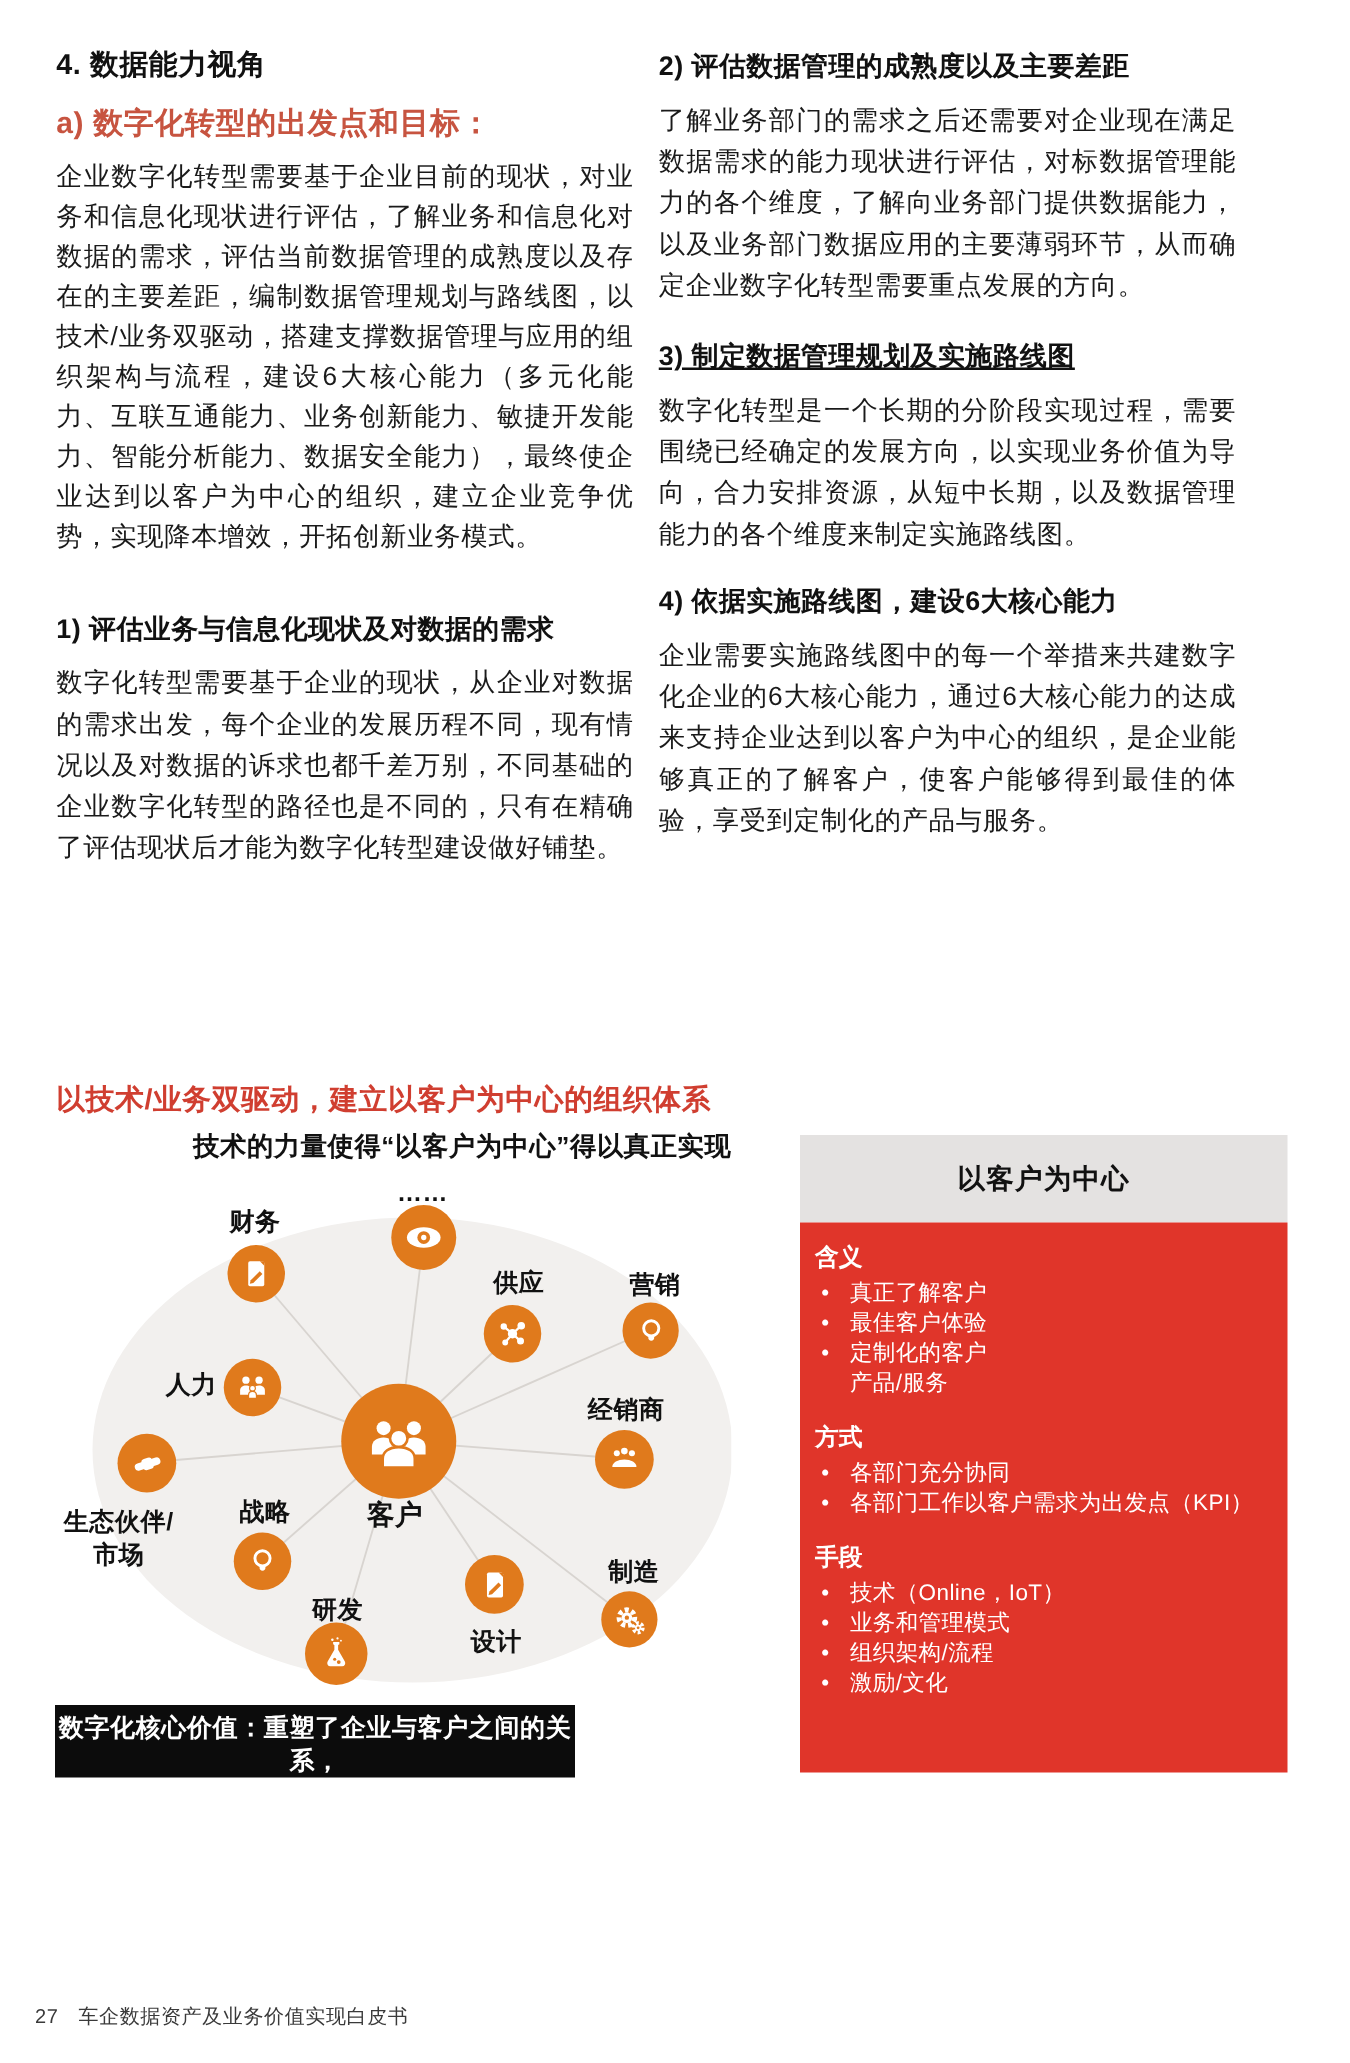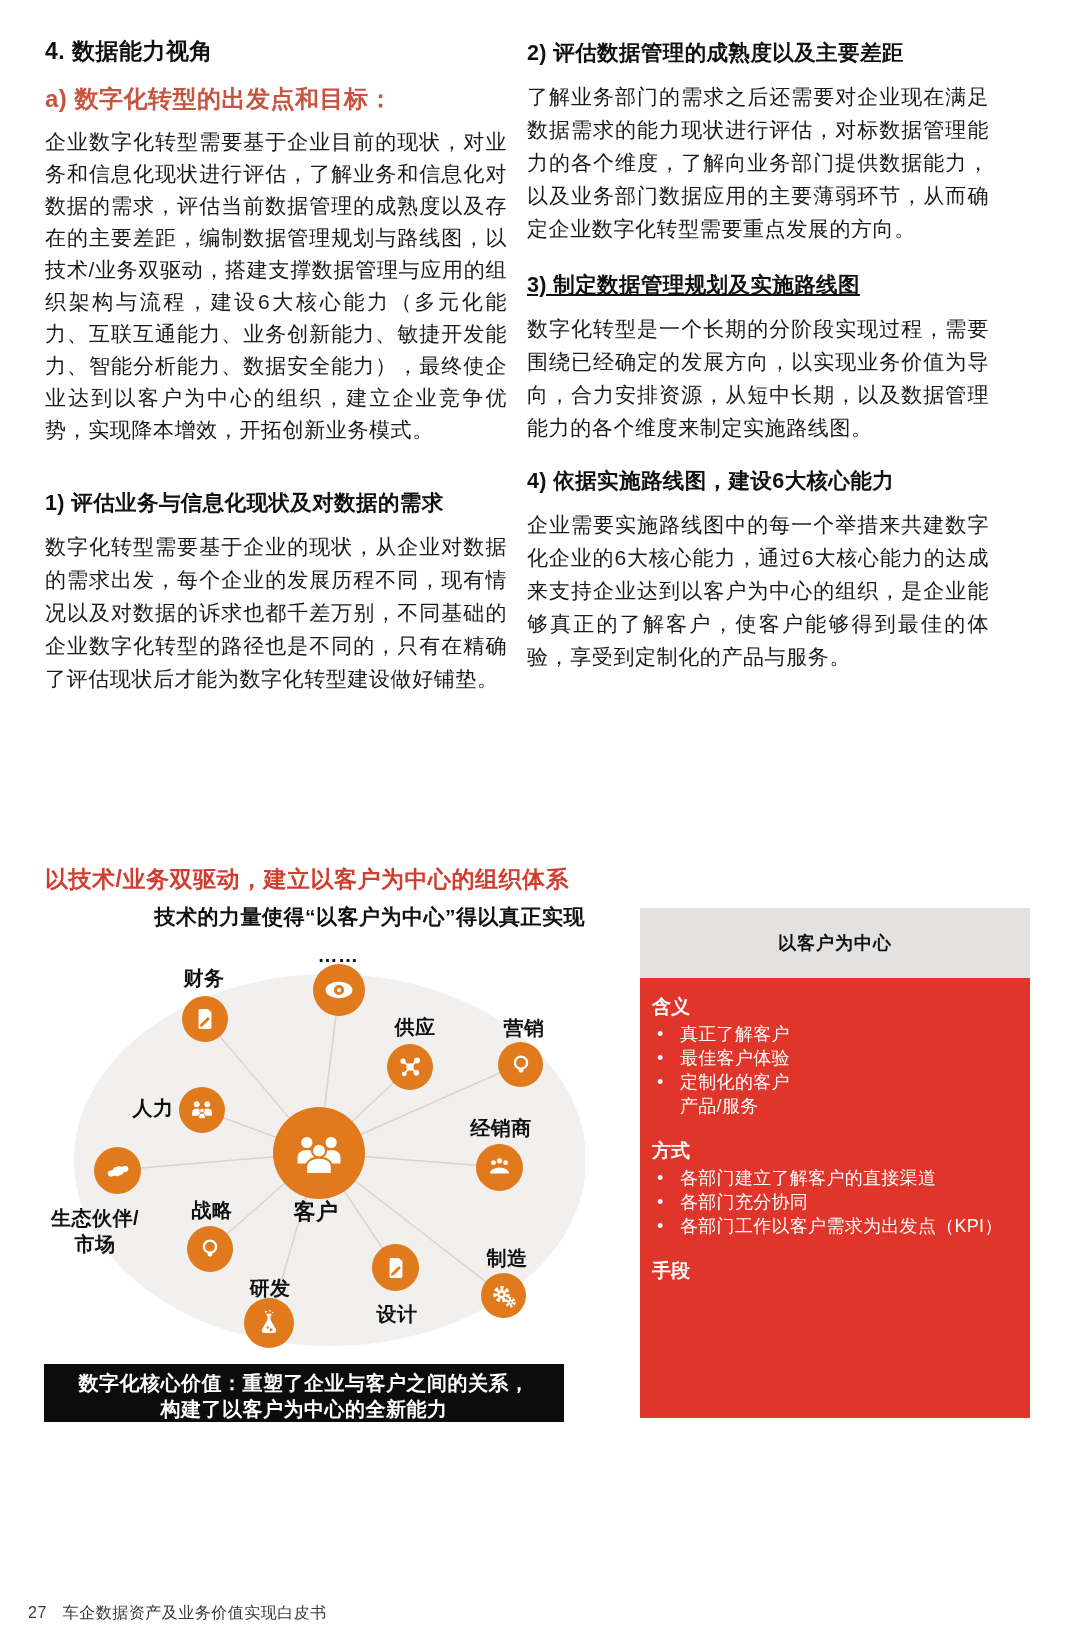--- a/index.html
+++ b/index.html
@@ -15,26 +15,26 @@
   .body-p { font-size:21px; line-height:32px; margin:12px 0 0; text-align:justify; letter-spacing:0.6px; color:#1a1a1a; }
   .body-p2 { line-height:33px; }
   .num-h { font-size:21.5px; font-weight:bold; line-height:30px; margin:0; color:#111; letter-spacing:0.4px; }
   .fig-heading { position:absolute; left:45px; top:845px; font-size:23px; font-weight:bold; color:#d03e30; letter-spacing:0.5px; }
   .diagram-title { position:absolute; left:45px; top:903px; width:540px; text-align:right; font-size:21px; font-weight:bold; letter-spacing:0.5px; color:#111; }
   .diagram-bg { position:absolute; left:45px; top:900px; }
   .circ { position:absolute; border-radius:50%; background:#e07a1c; display:flex; align-items:center; justify-content:center; }
   .nlabel { position:absolute; transform:translateX(-50%); font-weight:bold; font-size:20px; line-height:26px;
             white-space:pre-line; text-align:center; color:#111; letter-spacing:0.5px; }
   .nlabel-big { font-size:22px; }
-  .caption-box { position:absolute; left:44px; top:1364px; width:520px; height:58px; background:#0c0c0c;
+  .caption-box { position:absolute; left:44px; top:1364px; width:416px; height:58px; background:#0c0c0c;
                  color:#ffffff; text-align:center; font-size:20px; font-weight:bold; line-height:26px;
                  padding-top:6px; box-sizing:border-box; letter-spacing:0.5px; }
   .panel { position:absolute; left:640px; top:908px; width:390px; height:510px; }
   .panel-header { height:70px; background:#e4e2e1; display:flex; align-items:center; justify-content:center;
-                  font-size:18px; font-weight:bold; color:#111; letter-spacing:1px; }
+                  font-size:22px; font-weight:bold; color:#111; letter-spacing:1px; }
   .panel-body { position:absolute; top:70px; left:0; right:0; bottom:0; background:#e0352a; color:#ffffff;
                 padding:16px 12px 0 12px; box-sizing:border-box; }
   .psec { margin-bottom:20px; }
   .psec-h { font-size:19px; font-weight:bold; line-height:26px; margin-bottom:2px; }
   .psec ul { margin:0; padding:0; list-style:none; }
   .psec li { position:relative; padding-left:28px; font-size:18px; line-height:24px; white-space:pre-line; letter-spacing:0.3px; }
   .psec li::before { content:"\2022"; position:absolute; left:5px; top:0; font-size:18px; }
   .footer { position:absolute; left:28px; top:1603px; font-size:16px; color:#3a3a3a; letter-spacing:0.5px; }
   .footer .pgnum { margin-right:16px; }
 </style>
@@ -213,27 +213,32 @@
         <ul>
           <li>真正了解客户</li>
           <li>最佳客户体验</li>
           <li>定制化的客户
 产品/服务</li>
         </ul>
       </div>
       <div class="psec">
         <div class="psec-h">方式</div>
         <ul>
-          <li>各部门建立了解客户的直接渠道</li>
           <li>各部门充分协同</li>
           <li>各部门工作以客户需求为出发点（KPI）</li>
         </ul>
       </div>
       <div class="psec">
         <div class="psec-h">手段</div>
+        <ul>
+          <li>技术（Online，IoT）</li>
+          <li>业务和管理模式</li>
+          <li>组织架构/流程</li>
+          <li>激励/文化</li>
+        </ul>
       </div>
     </div>
   </aside>
 
   <div class="footer">
     <span class="pgnum">27</span><span>车企数据资产及业务价值实现白皮书</span>
   </div>
 
 </div>
 

